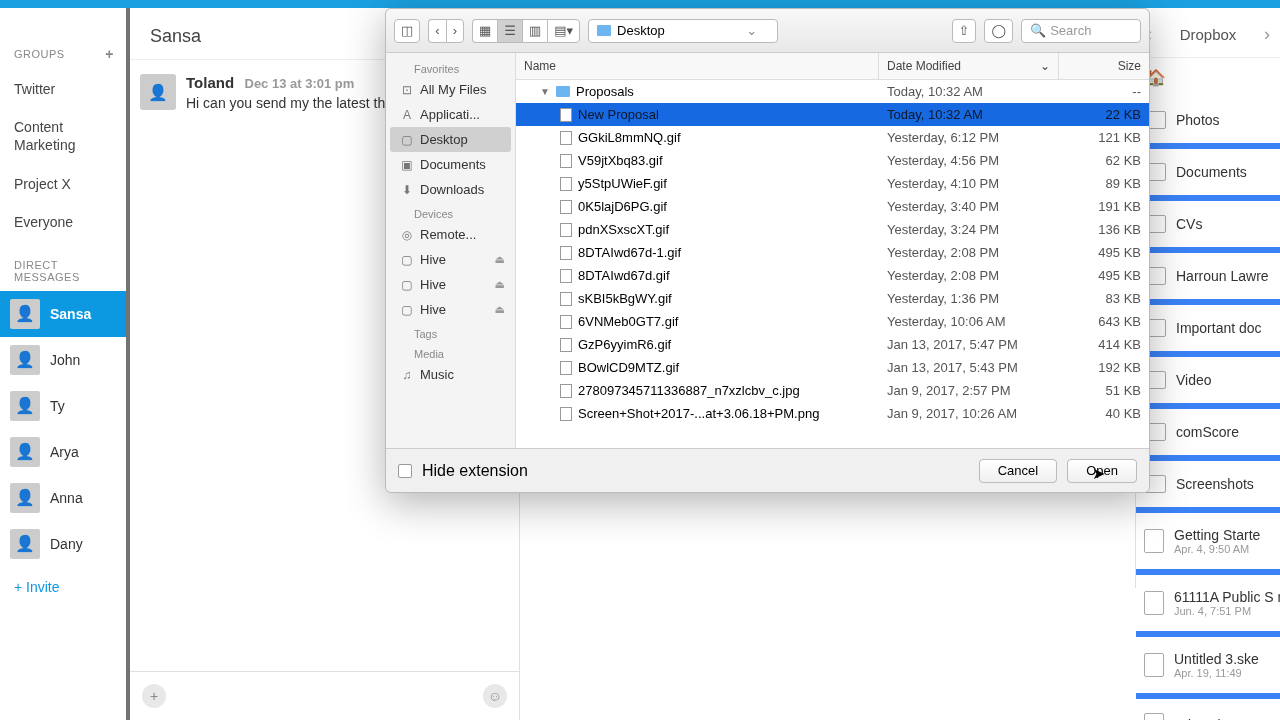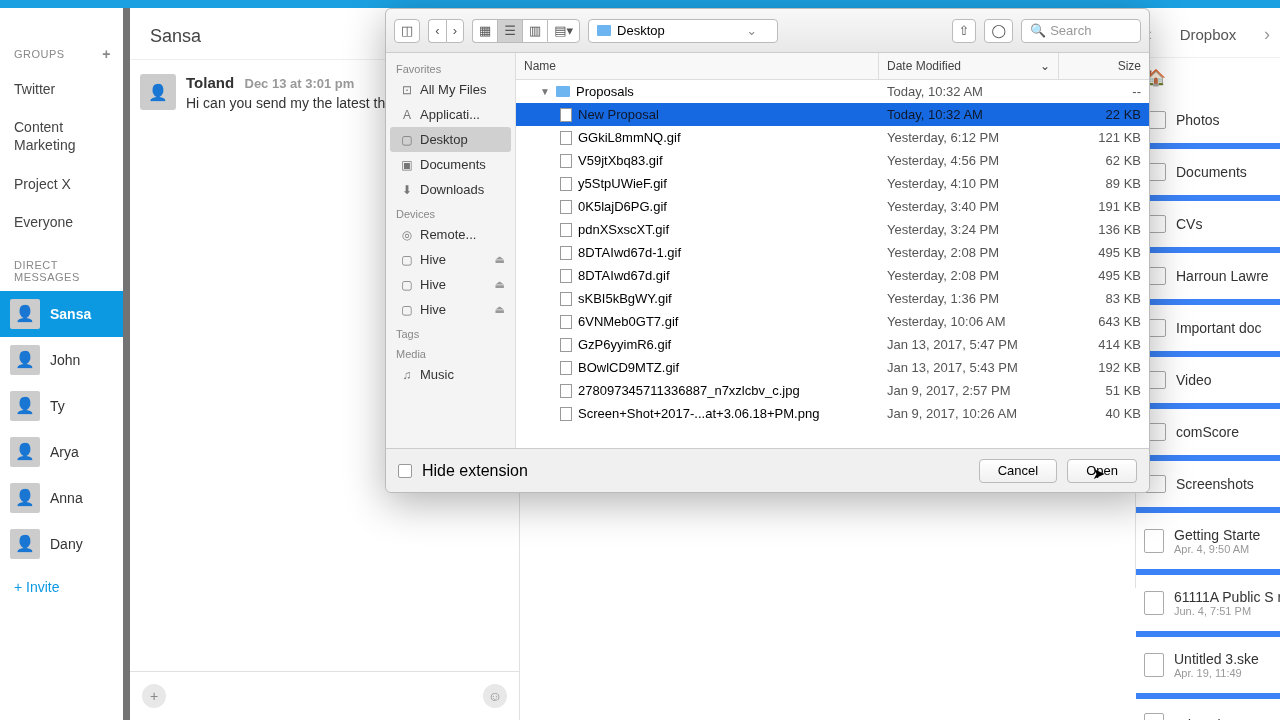--- a/index.html
+++ b/index.html
@@ -1,20 +1,20 @@
 <!DOCTYPE html>
 <html><head>
 <meta charset="utf-8">
 <style>
 * { margin: 0; padding: 0; box-sizing: border-box; font-family: -apple-system, BlinkMacSystemFont, "Segoe UI", Helvetica, Arial, sans-serif; }
 body { width: 1280px; height: 720px; overflow: hidden; background: #fff; position: relative; }
 .topbar { height: 8px; background: #1ba1e2; }
 
 
-.left-sidebar { position: absolute; top: 8px; left: 0; width: 130px; height: 712px; background: #fff; border-right: 7px solid #737373; padding-top: 30px; }
+.left-sidebar { position: absolute; top: 8px; left: 0; width: 130px; height: 712px; background: #fff; border-right: 4px solid #737373; padding-top: 30px; }
 .section-hdr { font-size: 11px; color: #888; padding: 8px 12px 8px 14px; letter-spacing: 0.5px; display: flex; align-items: center; justify-content: space-between; }
 .section-hdr .plus { font-weight: bold; font-size: 14px; }
 .side-item { font-size: 14px; color: #444; padding: 10px 14px; cursor: pointer; line-height: 1.3; }
 .dm-item { display: flex; align-items: center; padding: 8px 10px; font-size: 14px; color: #333; cursor: pointer; }
 .dm-item.selected { background: #0d99e2; color: #fff; }
 .dm-item .avatar { width: 30px; height: 30px; border-radius: 2px; background: #ccc; margin-right: 10px; display:flex; align-items:center; justify-content:center; font-size:16px; color:#666;}
 .dm-item.selected .name { font-weight:600; }
 .invite { color: #0d99e2; padding: 12px 14px; font-size: 14px; cursor:pointer; }
 
 
@@ -51,21 +51,21 @@
 .tb-group .tb-btn { border-radius:0; border-right:none; }
 .tb-group .tb-btn:first-child { border-radius:4px 0 0 4px; }
 .tb-group .tb-btn:last-child { border-radius:0 4px 4px 0; border-right:1px solid #bbb; }
 .tb-select { height:24px; border:1px solid #bbb; border-radius:4px; background:#fff; padding:0 20px 0 8px; display:flex; align-items:center; font-size:13px; gap:6px; min-width:190px; cursor:pointer;}
 .folder-glyph { width:14px;height:11px;background:#6cb5f0;border-radius:1px;display:inline-block;}
 .tb-search { height:24px; border:1px solid #bbb; border-radius:4px; background:#fff; padding:0 8px; display:flex; align-items:center; font-size:13px; color:#999; width:120px; gap:4px;}
 .tb-spacer { flex:1; }
 
 .dlg-body { flex:1; display:flex; background:#fff; overflow:hidden;}
 .dlg-sidebar { width:130px; background:#f4f4f4; border-right:1px solid #ddd; overflow-y:auto; padding:4px 0; font-size:12px;}
-.dlg-sec-label { color:#888; padding:6px 10px 2px; font-size:11px; }
+.dlg-sec-label { color:#888; padding:6px 28px 2px; font-size:11px; }
 .dlg-side-item { padding:5px 10px 5px 14px; display:flex; align-items:center; gap:6px; color:#333; cursor:pointer; font-size:13px;}
 .dlg-side-item.sel { background:#d0d0d0; border-radius:3px; margin:0 4px; padding-left:10px;}
 .dlg-side-icon { width:14px;height:14px;display:inline-flex;align-items:center;justify-content:center;color:#777;font-size:12px;}
 .eject { margin-left:auto; color:#999; font-size:11px;}
 
 .dlg-list { flex:1; overflow-y:auto; font-size:13px; }
 .dlg-cols { display:flex; background:#f8f8f8; border-bottom:1px solid #ddd; font-size:12px; color:#444; }
 .col-name { flex:1; padding:6px 8px; border-right:1px solid #ddd;}
 .col-date { width:180px; padding:6px 8px; border-right:1px solid #ddd; display:flex; justify-content:space-between; align-items:center;}
 .col-size { width:90px; padding:6px 8px; text-align:right;}

